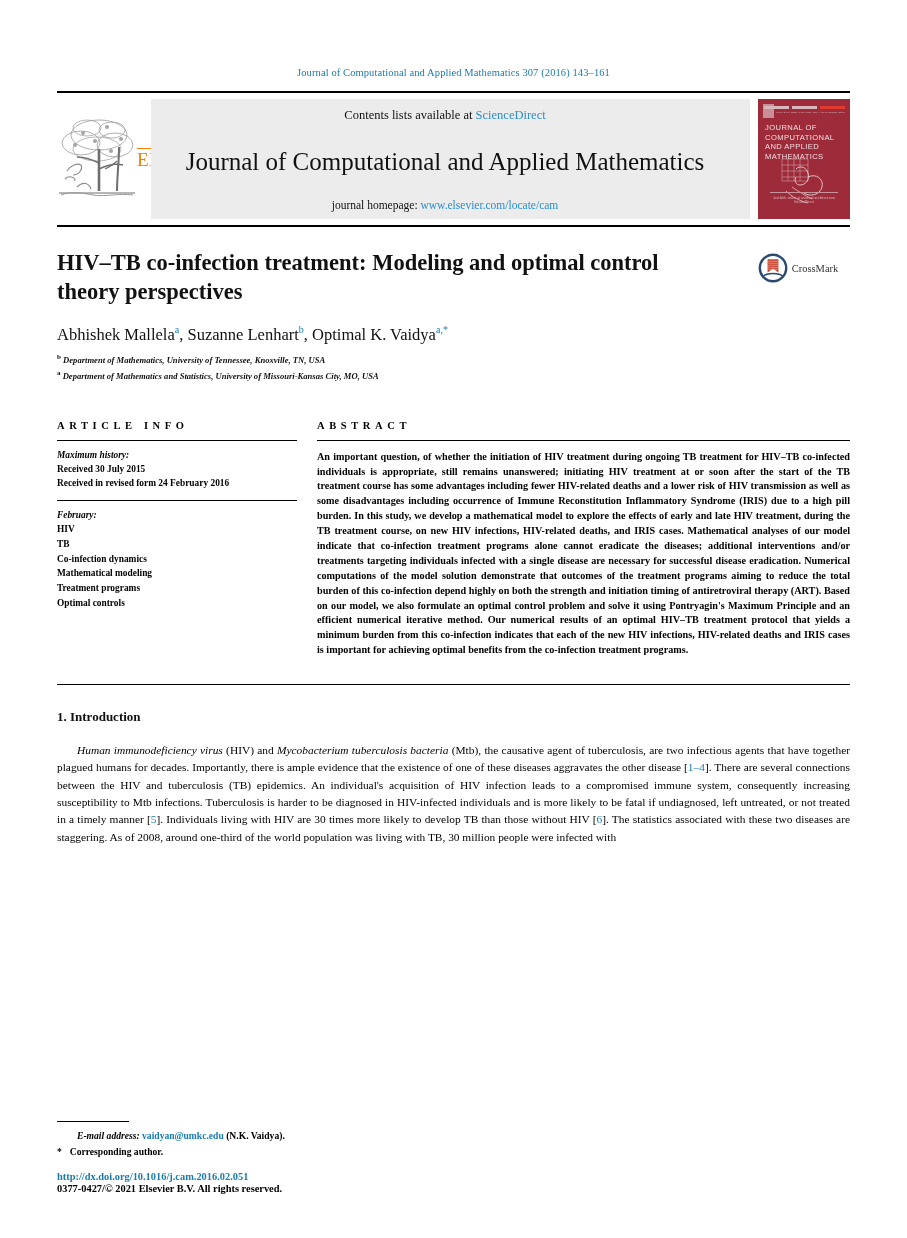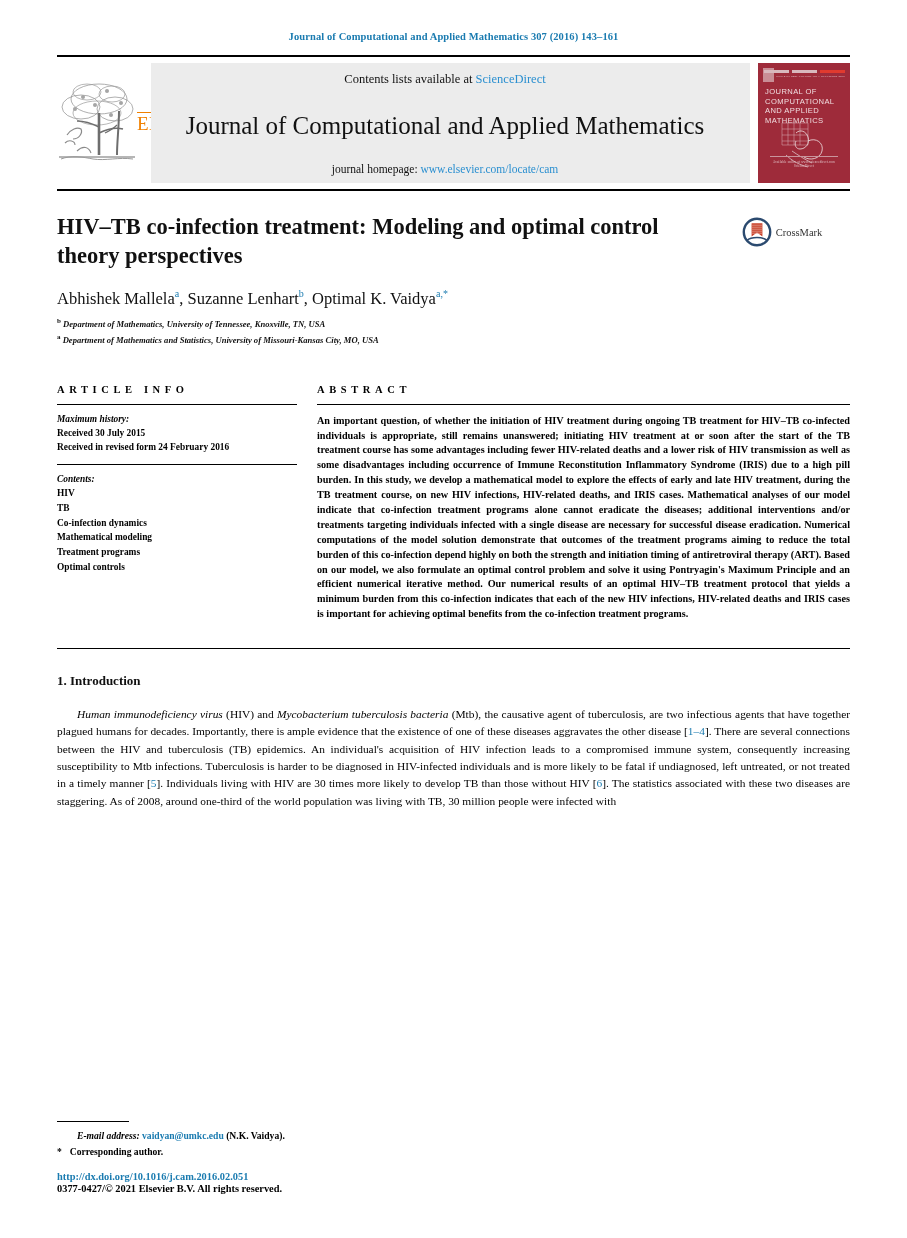--- a/index.html
+++ b/index.html
@@ -13,22 +13,22 @@
     position: relative;
     overflow: hidden;
   }
   .page { position: relative; width: 907px; height: 1238px; padding: 0; }
 
   
   .runhead {
     text-align: center;
     color: #1a7bb0;
     font-size: 10.5px;
-    font-weight: bold;
-    padding-top: 31px;
+    font-weight: normal;
+    padding-top: 67px;
     letter-spacing: .1px;
   }
 
   
   .masthead {
     margin: 13px 57px 0 57px;
     border-top: 2.2px solid #000;
     border-bottom: 2.2px solid #000;
     padding: 6px 0 6px 0;
     display: flex;
@@ -123,21 +123,21 @@
     font-style: italic;
     font-weight: bold;
     line-height: 1.62;
     color: #111;
   }
   .affil sup { font-style: normal; font-size: 7px; vertical-align: super; }
 
   .crossmark {
     position: absolute;
     top: 4px;
-    right: 16px;
+    right: 0;
     width: 104px;
     text-align: center;
   }
   .cm-badge { display: flex; align-items: center; justify-content: center; gap: 4px; }
   .cm-word { font-size: 10.5px; color: #333; font-family: "Liberation Serif", serif; }
 
   
   .infoblock {
     margin: 36px 57px 0 57px;
     display: flex;
@@ -323,21 +323,21 @@
     <div class="col-info">
       <div class="sechead">ARTICLE INFO</div>
       <div class="rule-thick"></div>
       <div class="hist">
         <div class="lab">Maximum history:</div>
         <div>Received 30 July 2015</div>
         <div>Received in revised form 24 February 2016</div>
       </div>
       <div class="rule-thick"></div>
       <div class="kw">
-        <div class="lab">Contents:</div>
+        <div class="lab">February:</div>
         <div>HIV</div>
         <div>TB</div>
         <div>Co-infection dynamics</div>
         <div>Mathematical modeling</div>
         <div>Treatment programs</div>
         <div>Optimal controls</div>
       </div>
     </div>
 
     <div class="col-abs">

